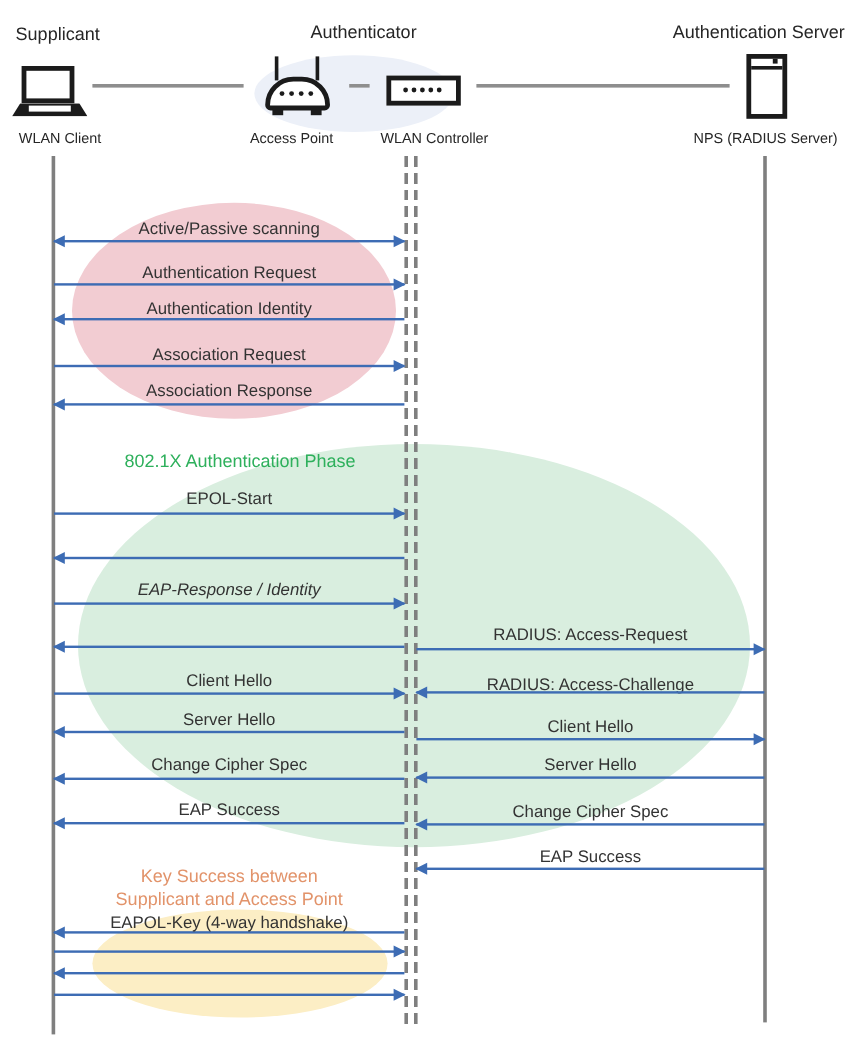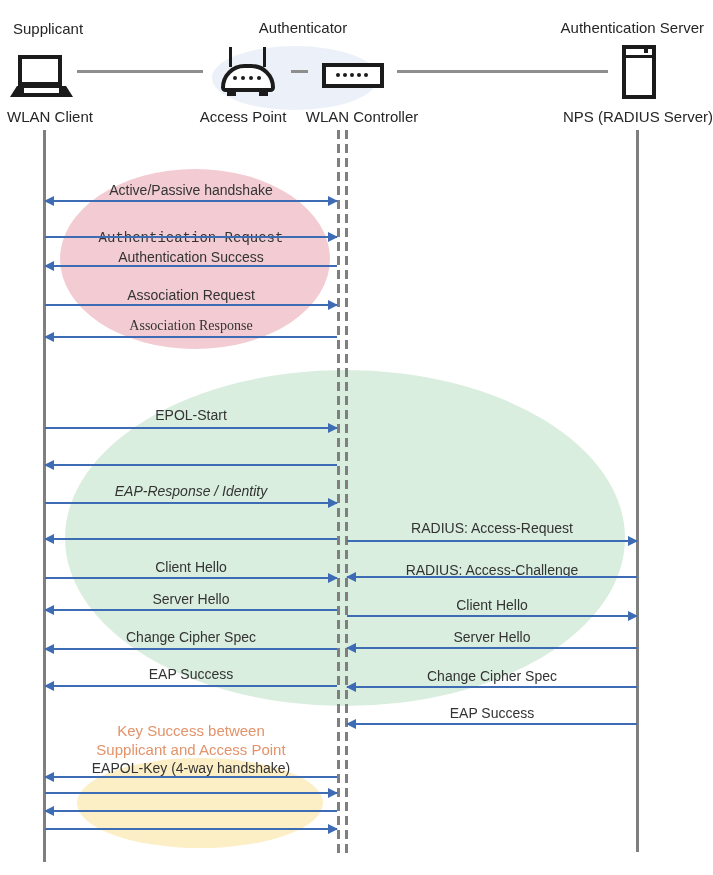--- a/index.html
+++ b/index.html
@@ -27,21 +27,21 @@
   .arrow.r::after  { content:""; position:absolute; right:-1px; top:-4px; width:0; height:0;
     border-style:solid; border-width:5px 0 5px 10px; border-color:transparent transparent transparent var(--arrow); }
   .lspan { left:45px;  width:292px; }
   .rspan { left:347px; width:290px;margin-top:38px; }
 
   
   .mlabel { position:absolute; font-size:14px; color:var(--text); text-align:center; line-height:17px; }
   .mlabel.lspan, .mlabel.rspan { height:17px; }
   .ptitle { position:absolute; font-size:15px; text-align:center; line-height:18px; }
   .role   { position:absolute; font-size:15px; color:#262626; }
-  .nlabel { position:absolute; font-size:15px; color:#262626; text-align:center; top:108px; }
+  .nlabel { position:absolute; font-size:12px; color:#262626; text-align:center; top:108px; }
 
   
   .ic { position:absolute; }
   .laptop-screen { left:18px; top:55px; width:44px; height:31px; border:4px solid var(--icon); background:#fff; }
   .laptop-base-out { left:10px; top:86px; width:63px; height:11px; background:var(--icon);
     clip-path:polygon(11% 0, 89% 0, 100% 100%, 0 100%); }
   .laptop-base-in { left:24px; top:88px; width:35px; height:5px; background:#fff; }
   .antenna { width:3px; height:20px; background:var(--icon); top:47px; }
   .ap-body { left:221px; top:64px; width:54px; height:28px; border:4px solid var(--icon);
     border-radius:26px 26px 5px 5px; background:#fff; }
@@ -107,32 +107,33 @@
   <div class="nlabel" style="left:0; width:100px;">WLAN Client</div>
   <div class="nlabel" style="left:183px; width:120px;">Access Point</div>
   <div class="nlabel" style="left:302px; width:120px;">WLAN Controller</div>
   <div class="nlabel" style="left:558px; width:160px;">NPS (RADIUS Server)</div>
 
   <div class="lifeline" style="left:43px; top:130px; height:732px;"></div>
   <div class="lifeline dashed" style="left:337px; top:130px; height:724px;"></div>
   <div class="lifeline dashed" style="left:345px; top:130px; height:724px;"></div>
   <div class="lifeline" style="left:636px; top:130px; height:722px;"></div>
 
+  <div class="ptitle" style="left:50px; top:376px; width:300px; color:var(--phase2-title);">802.1X Authentication Phase</div>
   <div class="ptitle lspan" style="top:722px; color:var(--phase3-title);">Key Success between</div>
   <div class="ptitle lspan" style="top:741px; color:var(--phase3-title);">Supplicant and Access Point</div>
 
-  <div class="mlabel lspan" style="top:182px;">Active/Passive handshake</div>
+  <div class="mlabel lspan" style="top:182px;">Active/Passive scanning</div>
   <div class="arrow lspan l r" style="top:200px;"></div>
-  <div class="mlabel lspan" style="top:230px;font-family:Liberation Mono, monospace;">Authentication Request</div>
+  <div class="mlabel lspan" style="top:219px;">Authentication Request</div>
   <div class="arrow lspan r" style="top:236px;"></div>
-  <div class="mlabel lspan" style="top:249px;">Authentication Success</div>
+  <div class="mlabel lspan" style="top:249px;">Authentication Identity</div>
   <div class="arrow lspan l" style="top:265px;"></div>
   <div class="mlabel lspan" style="top:287px;">Association Request</div>
   <div class="arrow lspan r" style="top:304px;"></div>
-  <div class="mlabel lspan" style="top:317px;font-family:Liberation Serif, serif;">Association Response</div>
+  <div class="mlabel lspan" style="top:317px;">Association Response</div>
   <div class="arrow lspan l" style="top:336px;"></div>
 
   <div class="mlabel lspan" style="top:407px;">EPOL-Start</div>
   <div class="arrow lspan r" style="top:427px;"></div>
   <div class="arrow lspan l" style="top:464px;"></div>
   <div class="mlabel lspan" style="top:483px;font-style:italic;">EAP-Response / Identity</div>
   <div class="arrow lspan r" style="top:502px;"></div>
   <div class="arrow lspan l" style="top:538px;"></div>
   <div class="mlabel lspan" style="top:559px;">Client Hello</div>
   <div class="arrow lspan r" style="top:577px;"></div>

